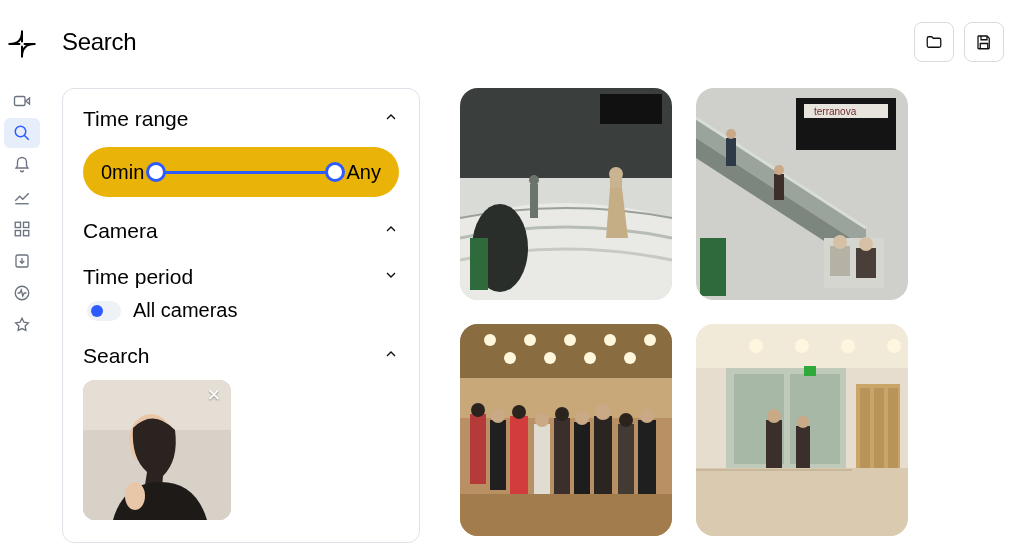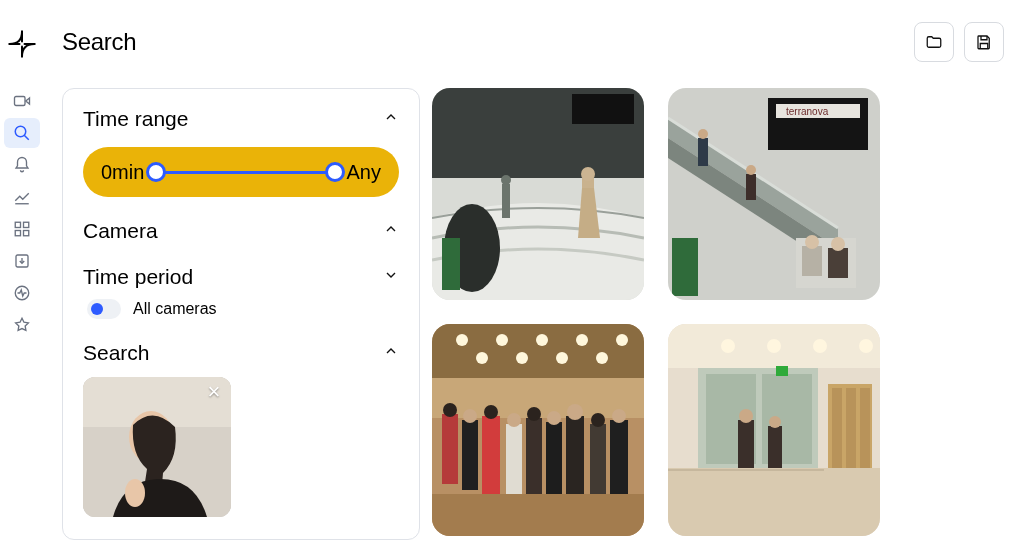--- a/index.html
+++ b/index.html
@@ -48,21 +48,21 @@
     .title { font-size: 24px; font-weight: 400; letter-spacing: -0.3px; }
     .header-actions { display:flex; gap: 10px; }
     .icon-btn {
       width: 40px; height: 40px;
       border: 1px solid #d8dbe0;
       border-radius: 8px;
       display:flex; align-items:center; justify-content:center;
       color:#111; cursor:pointer; background:#fff;
     }
     .content {
-      display:flex; gap: 12px;
+      display:flex; gap: 40px;
       margin-top: 22px;
     }
     .panel {
       width: 358px;
       border: 1px solid #dfe2e8;
       border-radius: 12px;
       padding: 18px 20px 22px 20px;
       flex-shrink:0;
     }
     .section-row {
@@ -105,21 +105,21 @@
       width: 34px; height: 20px;
       background:#eef1f5; border-radius: 14px;
       position:relative; cursor:pointer;
     }
     .toggle-dot {
       position:absolute; left:4px; top:50%;
       width: 12px; height: 12px;
       background:#2D5BFF; border-radius:50%;
       transform: translateY(-50%);
     }
-    .camera-label { font-size: 16px; }
+    .camera-label { font-size: 20px; }
     .thumb {
       position:relative;
       width: 148px; height: 140px;
       border-radius: 12px;
       overflow:hidden;
       margin-top: 12px;
       background: #c9c4bd;
     }
     .thumb-close {
       position:absolute; right:6px; top:4px;

